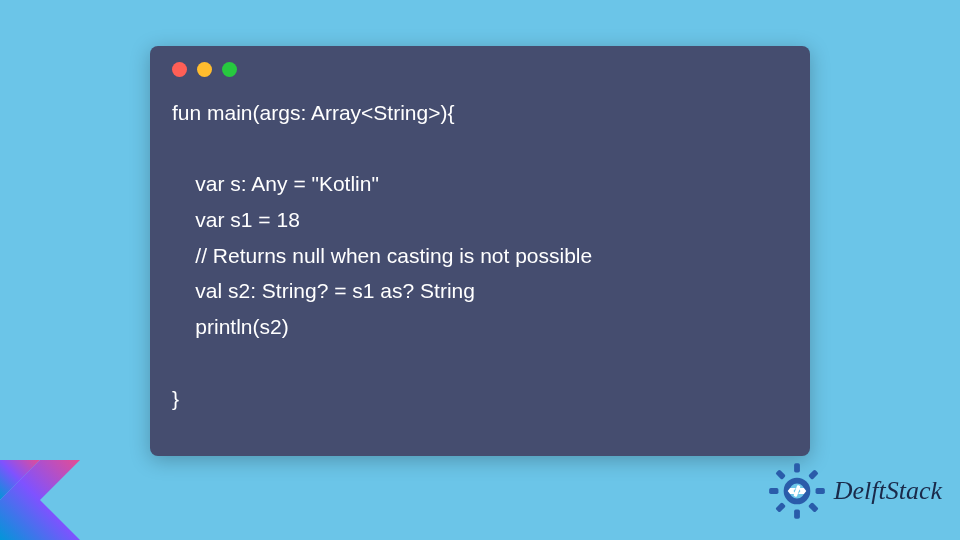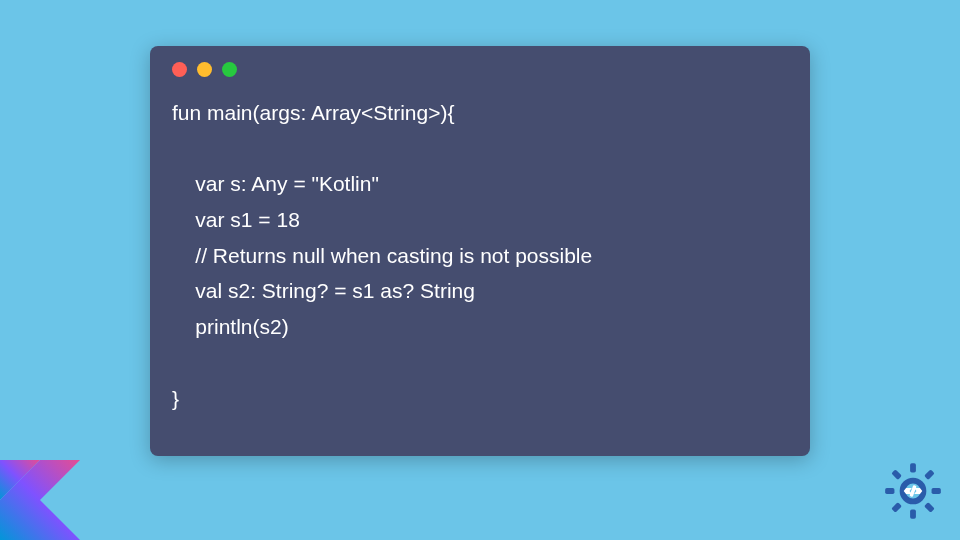--- a/index.html
+++ b/index.html
@@ -115,13 +115,14 @@
         <rect x="45" y="2" width="10" height="16" rx="3" transform="rotate(45 50 50)"></rect>
         <rect x="45" y="82" width="10" height="16" rx="3" transform="rotate(45 50 50)"></rect>
         <rect x="2" y="45" width="16" height="10" rx="3" transform="rotate(45 50 50)"></rect>
         <rect x="82" y="45" width="16" height="10" rx="3" transform="rotate(45 50 50)"></rect>
       </g>
       <polygon points="38,45 48,45 44,50 48,55 38,55 34,50" fill="#fff"></polygon>
       <polygon points="62,45 52,45 56,50 52,55 62,55 66,50" fill="#fff"></polygon>
       <rect x="47" y="40" width="6" height="20" rx="2" fill="#fff" transform="rotate(20 50 50)"></rect>
     </g>
   </svg>
+  <span class="brand-text">DelftStack</span>
 </div>
 
 </body></html>

